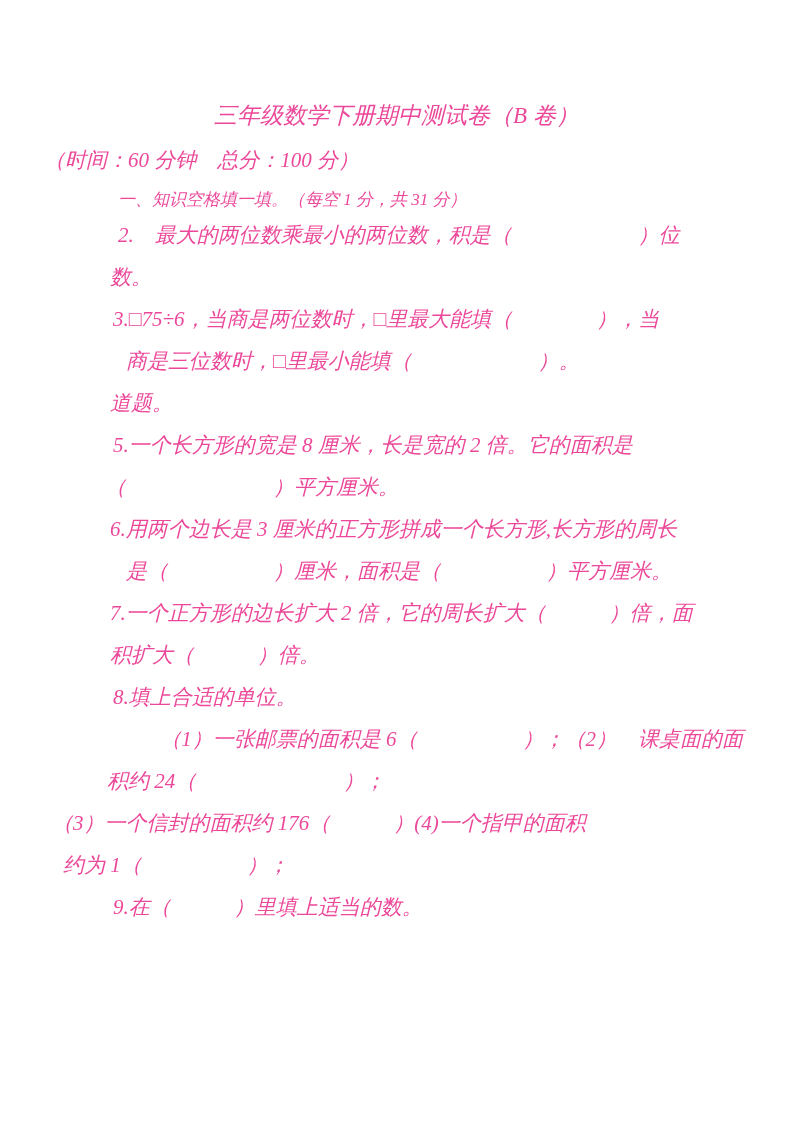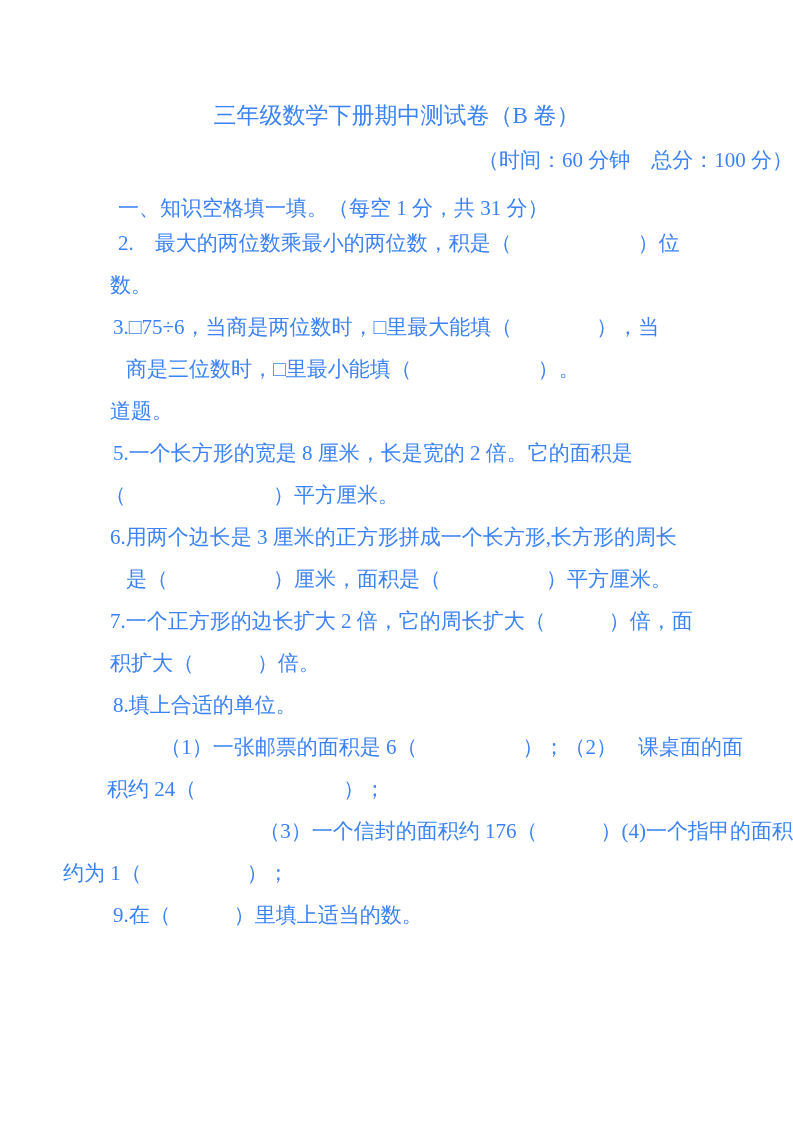--- a/index.html
+++ b/index.html
@@ -9,40 +9,42 @@
   }
   .page {
     position: relative;
     width: 793px;
     height: 1122px;
     background: #ffffff;
     overflow: hidden;
     box-sizing: border-box;
     padding-top: 103px;
     font-family: "Liberation Serif", "DejaVu Serif", serif;
-    color: #3b82f6;
+    color: #ec4899;
+    font-style: italic;
   }
   .doc-title {
     margin: 0;
     font-size: 23px;
     font-weight: normal;
     line-height: 26px;
     text-align: center;
     white-space: pre;
   }
   .doc-subtitle {
     margin: 19px 0 0 0;
     font-size: 21px;
     line-height: 24px;
-    text-align: right;
+    text-align: left;
     white-space: pre;
+    padding-left: 44px;
   }
   .section-heading {
-    margin: 24px 0 0 118px;
-    font-size: 21px;
+    margin: 16px 0 0 118px;
+    font-size: 17px;
     line-height: 24px;
     white-space: pre;
   }
   .lines {
     margin-top: 2px;
   }
   .line {
     height: 42px;
     line-height: 42px;
     font-size: 21px;
@@ -65,17 +67,17 @@
       <div class="line" style="margin-left: 110px;">道题。</div>
       <div class="line" style="margin-left: 113px;">5.一个长方形的宽是 8 厘米，长是宽的 2 倍。它的面积是</div>
       <div class="line" style="margin-left: 105px;">（　　　　　　　）平方厘米。</div>
       <div class="line" style="margin-left: 110px;">6.用两个边长是 3 厘米的正方形拼成一个长方形,长方形的周长</div>
       <div class="line" style="margin-left: 126px;">是（　　　　　）厘米，面积是（　　　　　）平方厘米。</div>
       <div class="line" style="">7.一个正方形的边长扩大 2 倍，它的周长扩大（　　　）倍，面</div>
       <div class="line" style="margin-left: 110px;">积扩大（　　　）倍。</div>
       <div class="line" style="margin-left: 113px;">8.填上合适的单位。</div>
       <div class="line" style="margin-left: 110px; text-align: center;">（1）一张邮票的面积是 6（　　　　　）；（2）　课桌面的面</div>
       <div class="line" style="margin-left: 107px;">积约 24（　　　　　　　）；</div>
-      <div class="line" style="margin-left: 52px; text-align: right;">（3）一个信封的面积约 176（　　　）(4)一个指甲的面积</div>
+      <div class="line" style="margin-left: 52px;">（3）一个信封的面积约 176（　　　）(4)一个指甲的面积</div>
       <div class="line" style="margin-left: 63px;">约为 1（　　　　　）；</div>
       <div class="line" style="margin-left: 113px;">9.在（　　　）里填上适当的数。</div>
     </div>
 </div>
 
 </body></html>

